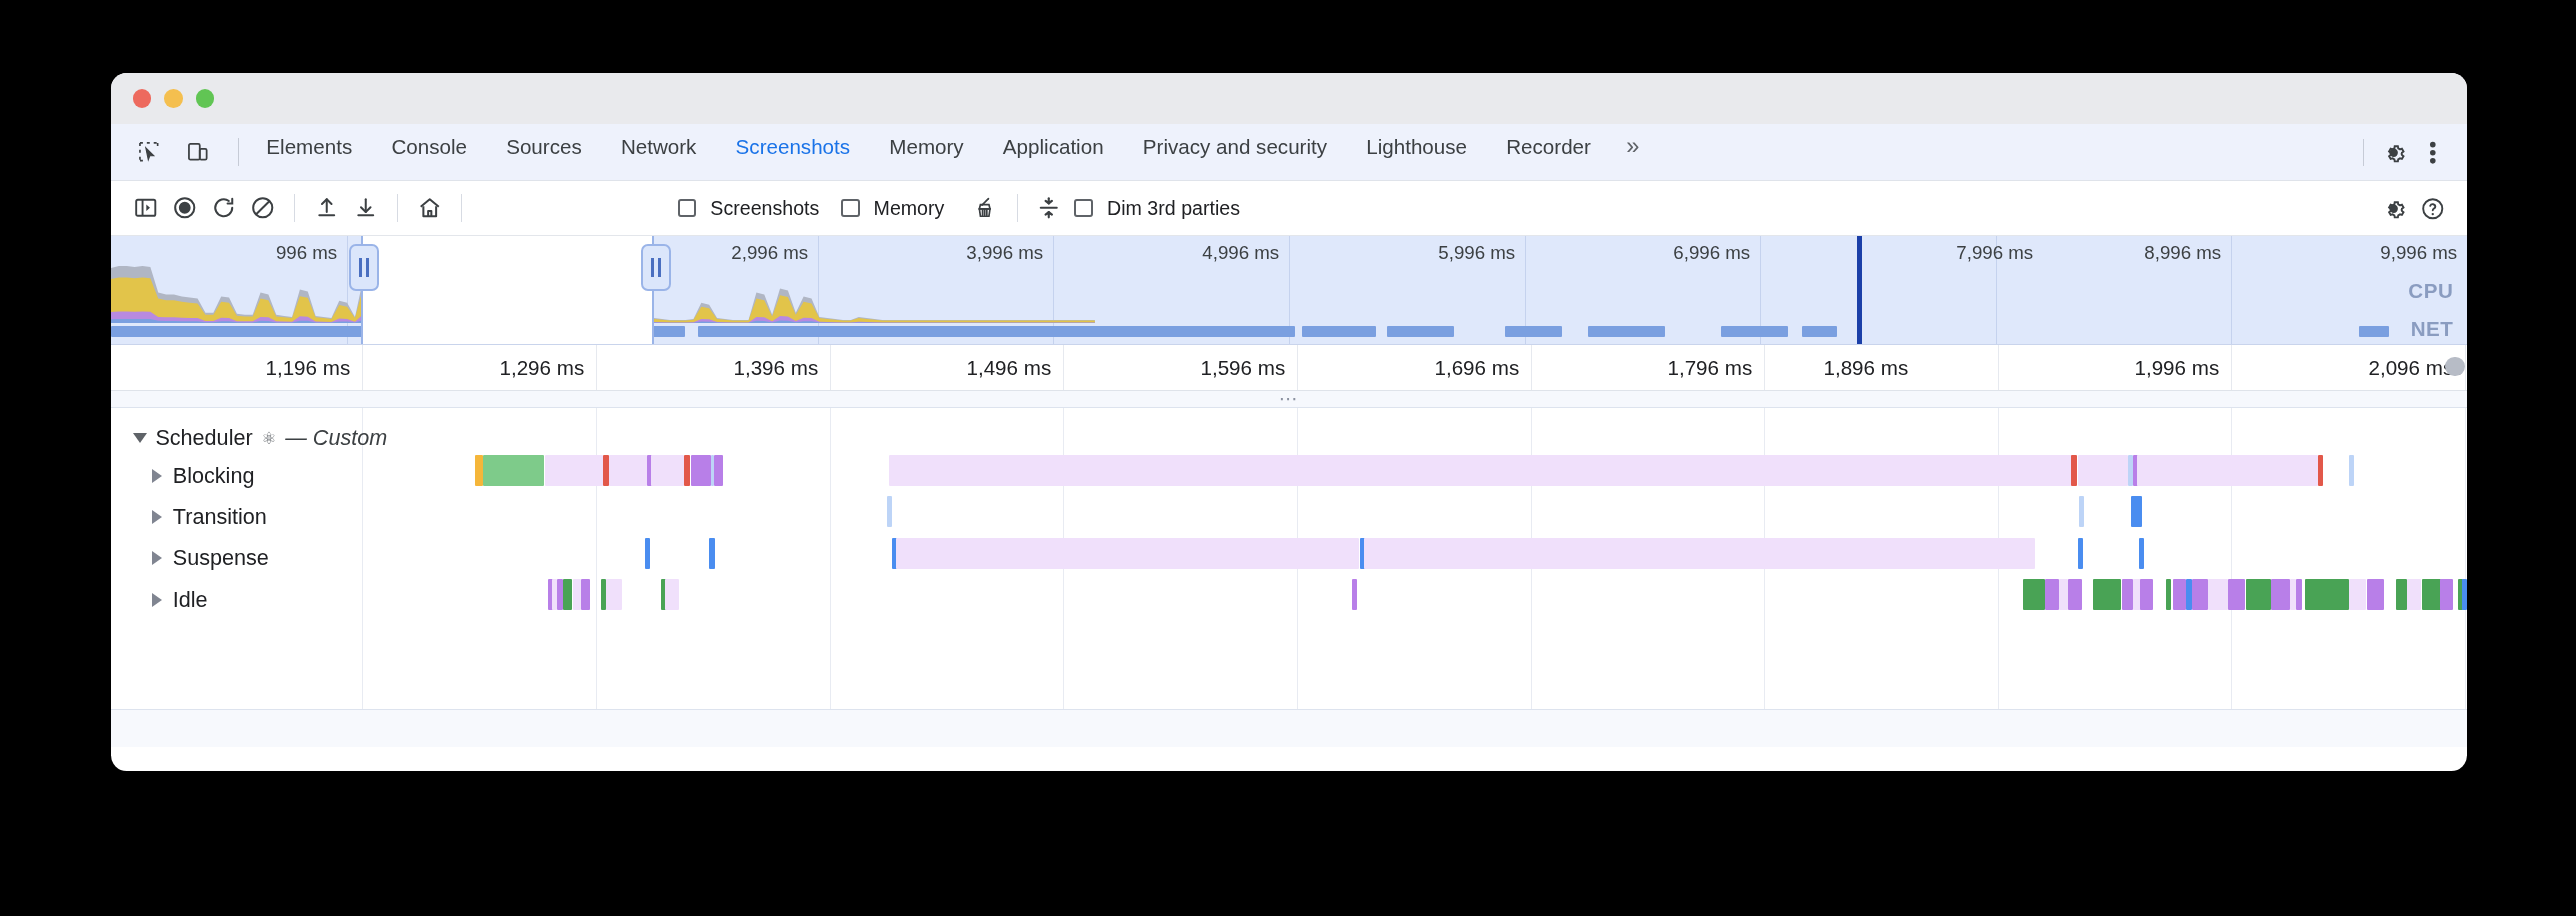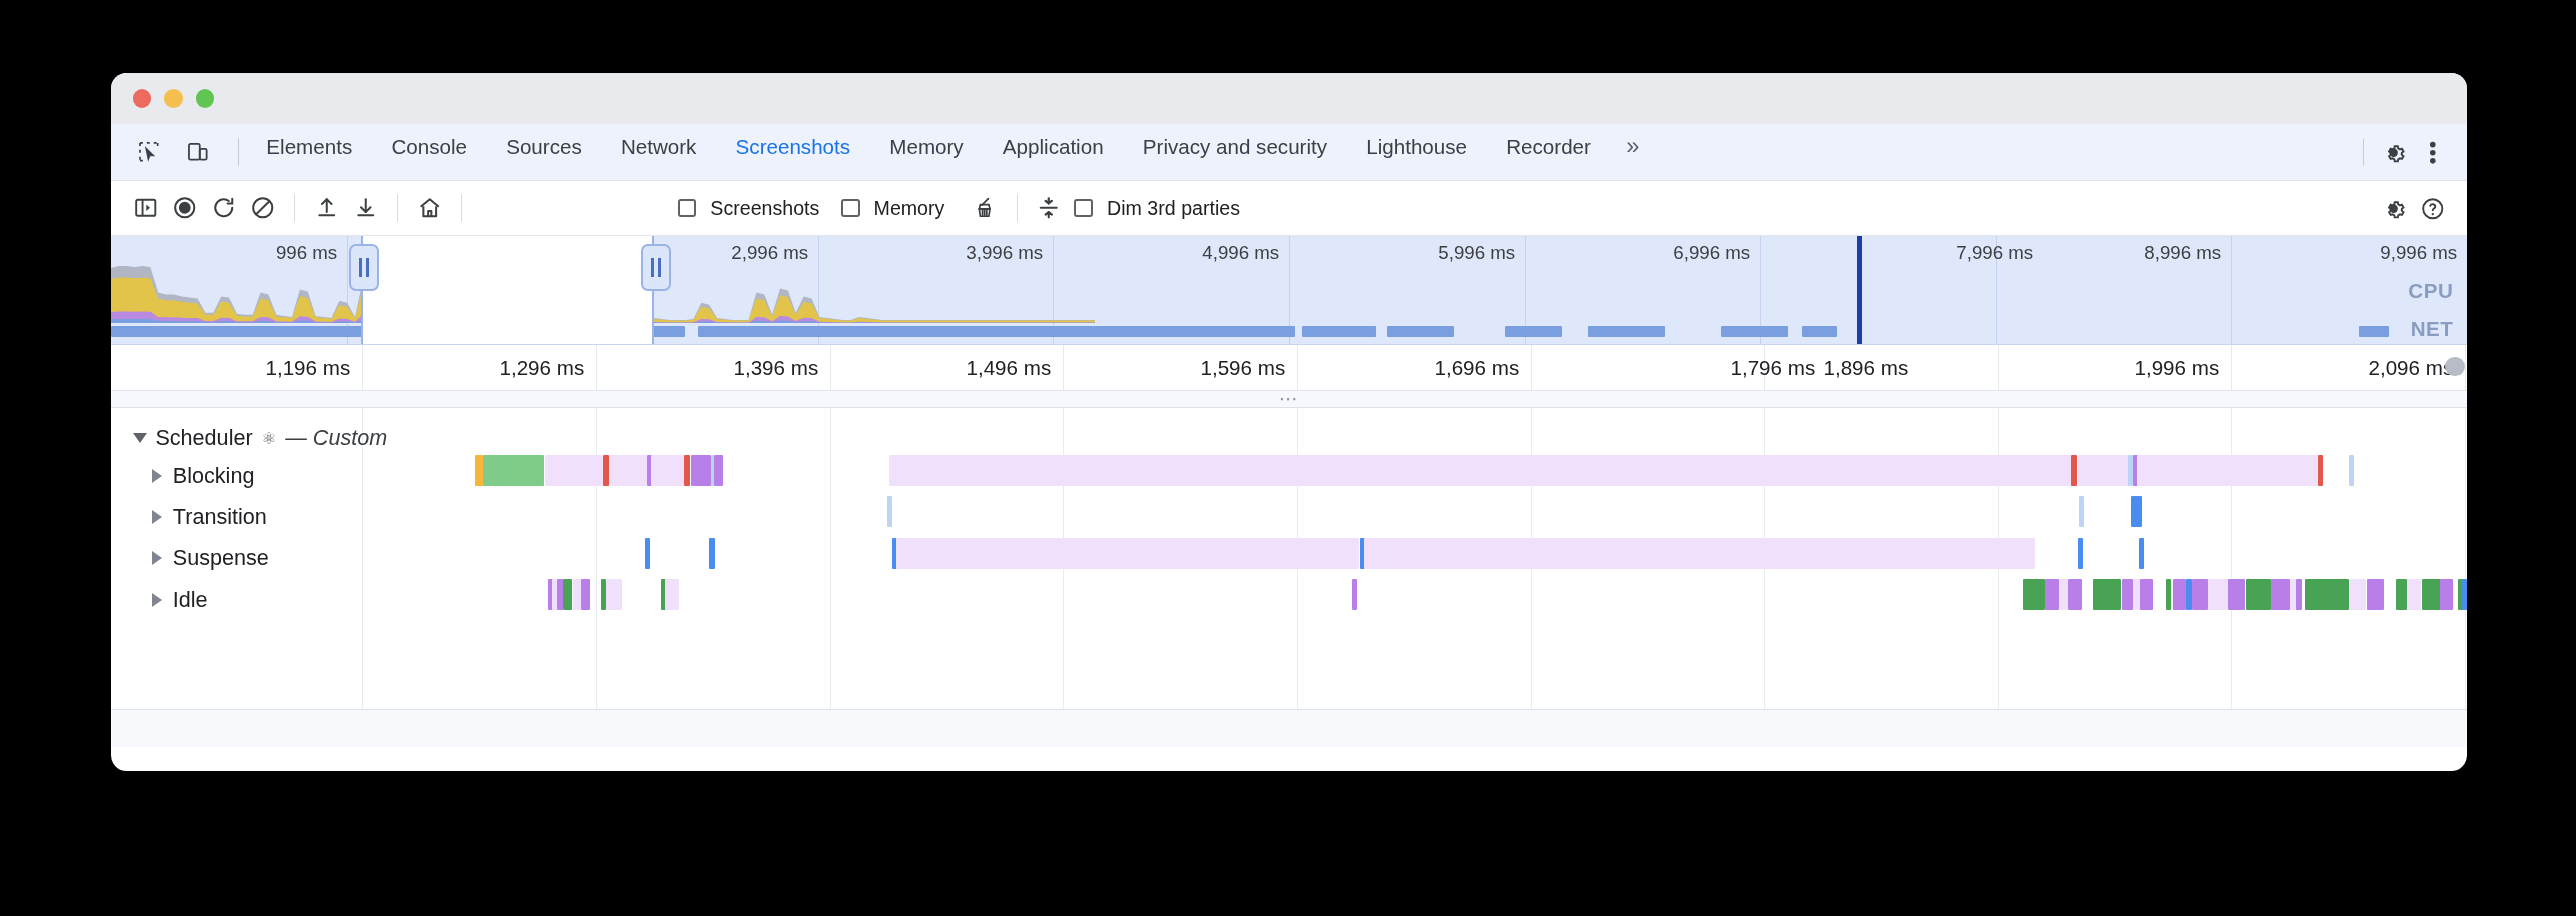--- a/index.html
+++ b/index.html
@@ -449,21 +449,21 @@
         <div class="rl-label" style="left: 485px;">1,296 ms</div>
         <div class="rl-tick" style="left: 719px;"></div>
         <div class="rl-label" style="left: 719px;">1,396 ms</div>
         <div class="rl-tick" style="left: 952px;"></div>
         <div class="rl-label" style="left: 952px;">1,496 ms</div>
         <div class="rl-tick" style="left: 1186px;"></div>
         <div class="rl-label" style="left: 1186px;">1,596 ms</div>
         <div class="rl-tick" style="left: 1420px;"></div>
         <div class="rl-label" style="left: 1420px;">1,696 ms</div>
         <div class="rl-tick" style="left: 1653px;"></div>
-        <div class="rl-label" style="left: 1716px;">1,796 ms</div>
+        <div class="rl-label" style="left: 1653px;">1,796 ms</div>
         <div class="rl-tick" style="left: 1887px;"></div>
         <div class="rl-label" style="left: 1809px;">1,896 ms</div>
         <div class="rl-tick" style="left: 2120px;"></div>
         <div class="rl-label" style="left: 2120px;">1,996 ms</div>
         <div class="rl-tick" style="left: 2354px;"></div>
         <div class="rl-label" style="left: 2354px;">2,096 ms</div>
         <div class="rl-label" style="left: 2362px;">2</div>
         <div style="position: absolute; right: 2px; top: 11.8px; width: 19.6px; height: 19.6px; border-radius: 9.8px; background: rgb(183, 188, 198);"></div>
       </div>
     <div class="hsplitter">⋯</div>

